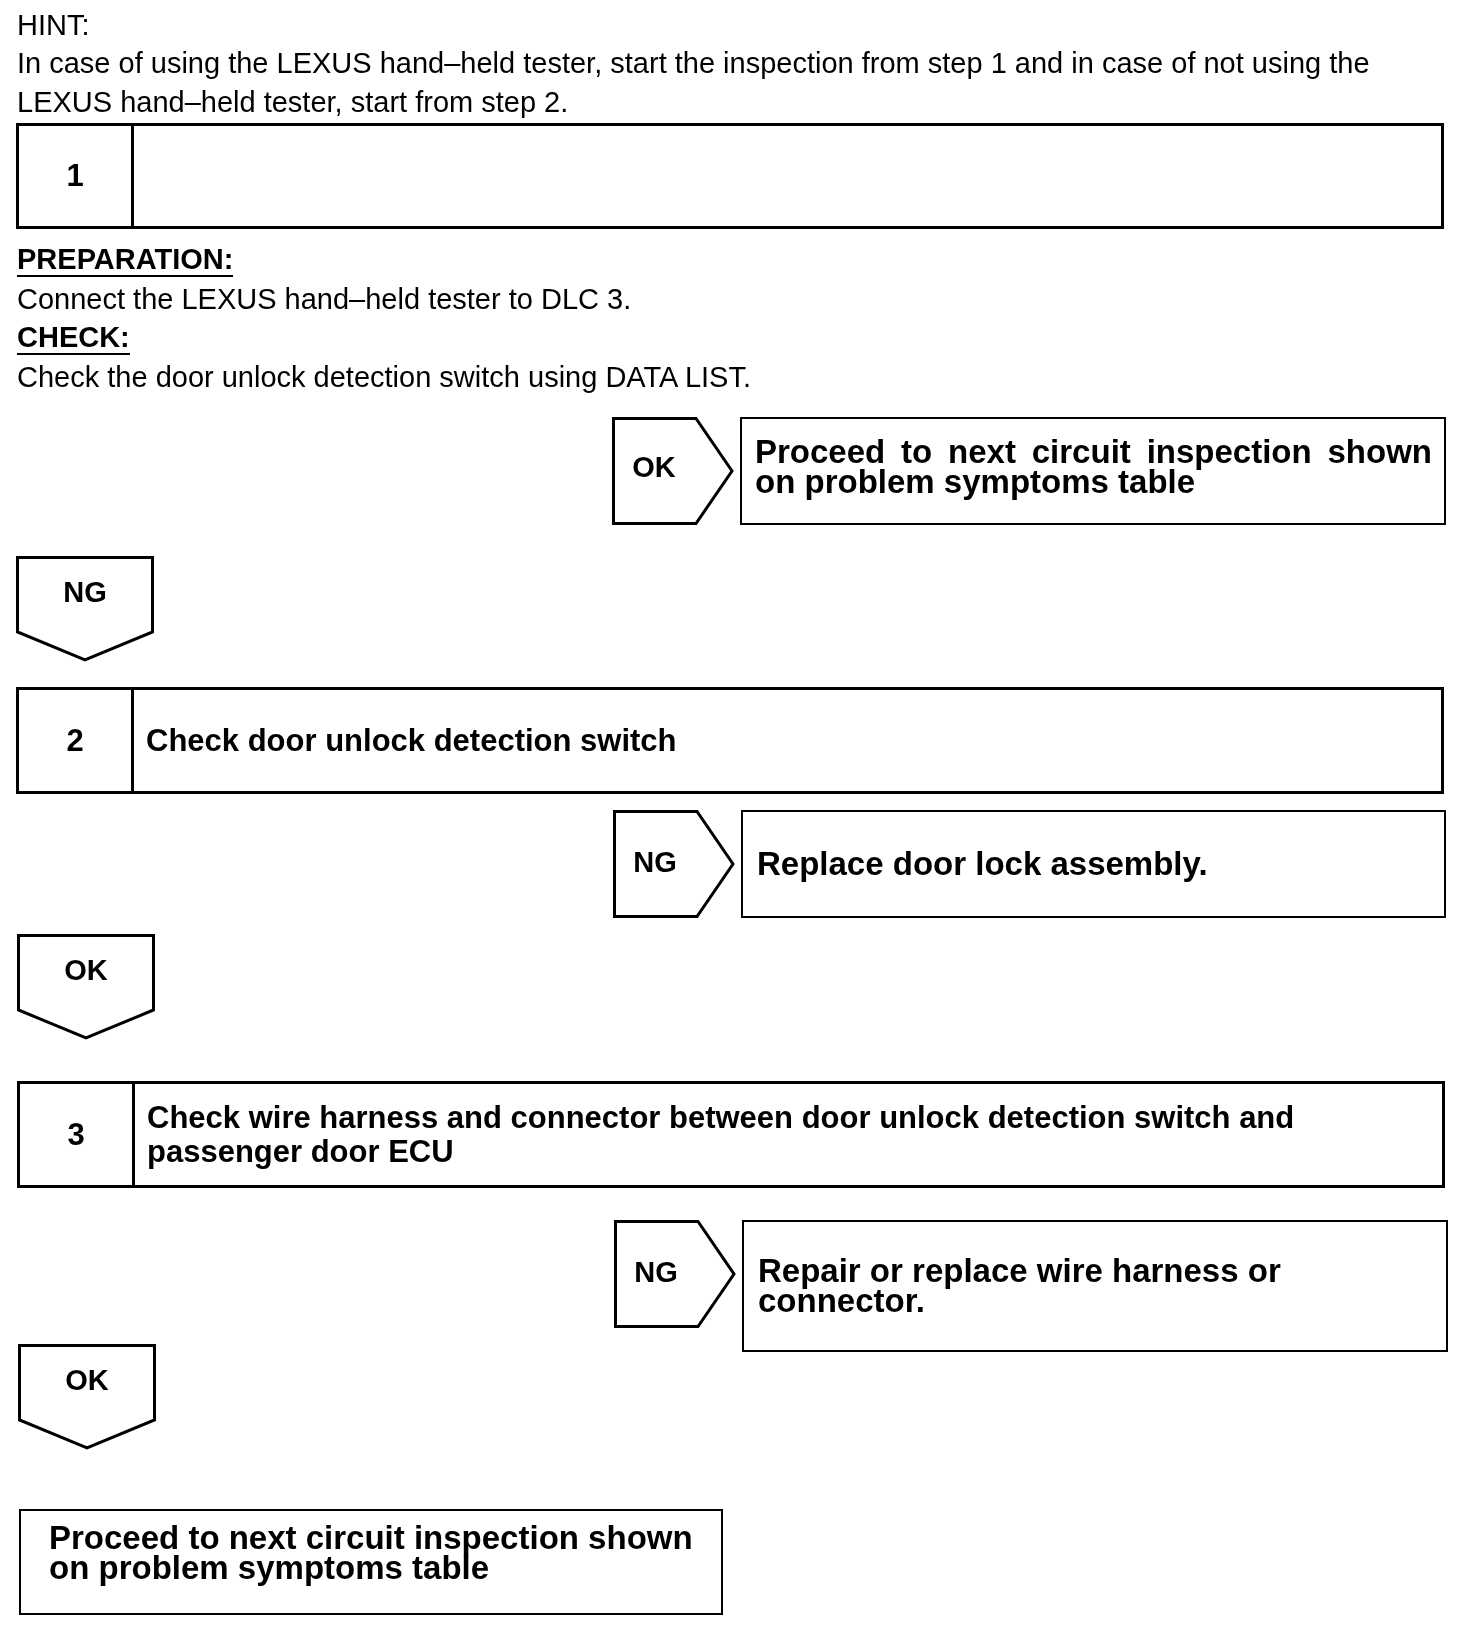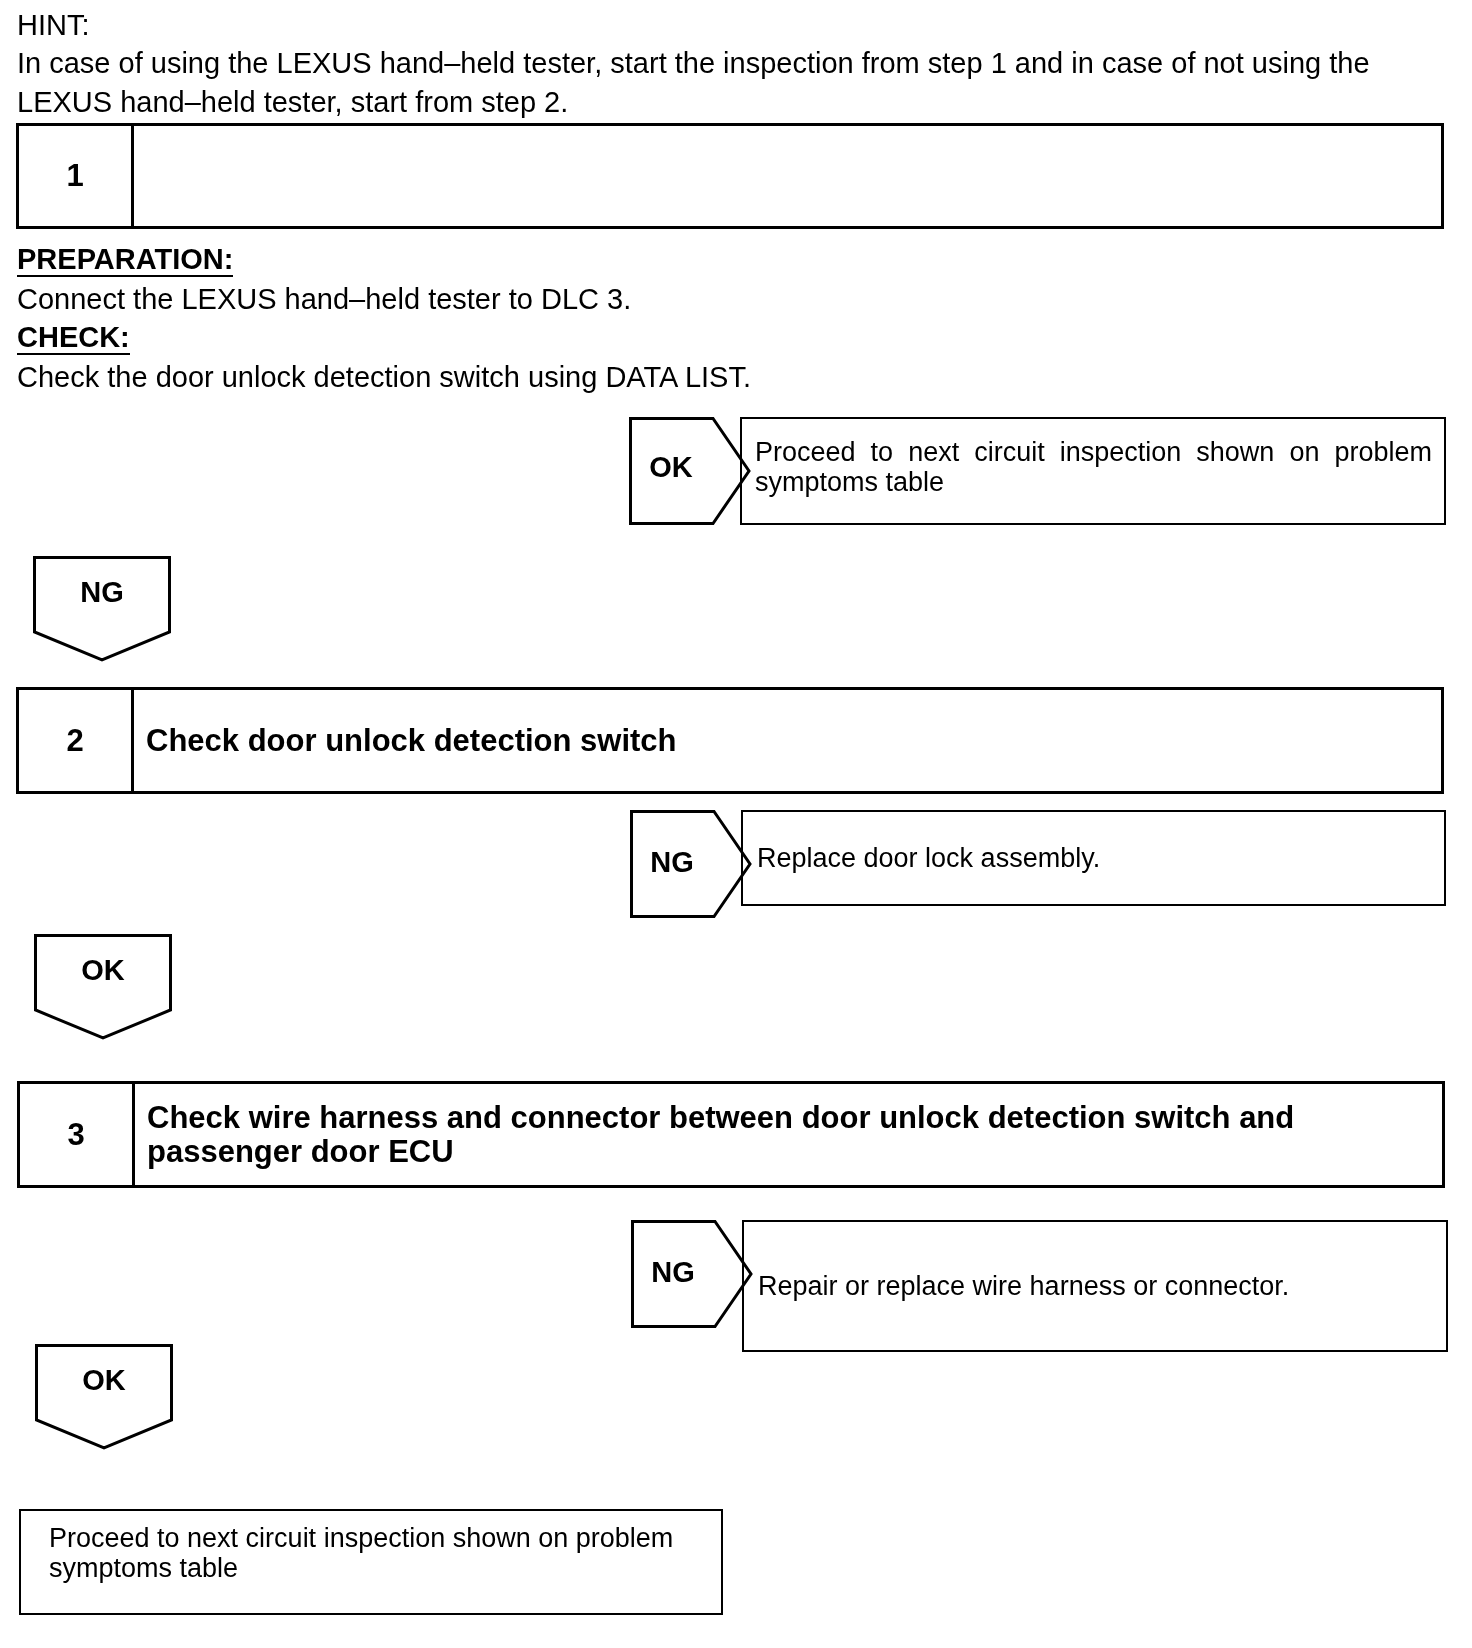--- a/index.html
+++ b/index.html
@@ -23,25 +23,25 @@
     font-weight: bold; font-size: 31px;
   }
   .step-title {
     flex: 1; padding-left: 12px; display: flex; align-items: center;
     font-weight: bold; font-size: 31px; line-height: 34px;
   }
 
   
   .result-box {
     position: absolute; border: 2px solid #000; box-sizing: border-box;
-    font-weight: normal; font-size: 27px; line-height: 30px;
+    font-weight: bold; font-size: 33px; line-height: 30px;
   }
 
   
-  .arrow { position: absolute; margin-left: 17px; }
+  .arrow { position: absolute; }
   .arrow svg { position: absolute; left: 0; top: 0; }
   .arrow-label {
     position: absolute; font-weight: bold; font-size: 29px; text-align: center;
   }
 </style>
 </head>
 <body>
 
 <div class="abs txt" style="left:17px; top:6px;">HINT:</div>
 <div class="abs txt" style="left:17px; top:44px;">In case of using the LEXUS hand–held tester, start the inspection from step 1 and in case of not using the</div>
@@ -81,21 +81,21 @@
   <div class="step-num">2</div>
   <div class="step-title">Check door unlock detection switch</div>
 </div>
 
 <div class="arrow" style="left:613px; top:810px; width:122px; height:108px;">
   <svg width="122" height="108">
     <polygon points="1.5,1.5 84,1.5 120,54 84,106.5 1.5,106.5" fill="#fff" stroke="#000" stroke-width="3"></polygon>
   </svg>
   <div class="arrow-label" style="left:0; width:84px; top:36px;">NG</div>
 </div>
-<div class="result-box" style="left:741px; top:810px; width:705px; height:96px; padding:0 12px 0 14px; display:flex; align-items:center;">
+<div class="result-box" style="left:741px; top:810px; width:705px; height:108px; padding:0 12px 0 14px; display:flex; align-items:center;">
   <span>Replace door lock assembly.</span>
 </div>
 
 <div class="arrow" style="left:17px; top:934px; width:138px; height:106px;">
   <svg width="138" height="106">
     <polygon points="1.5,1.5 136.5,1.5 136.5,76 69,104 1.5,76" fill="#fff" stroke="#000" stroke-width="3"></polygon>
   </svg>
   <div class="arrow-label" style="left:0; width:138px; top:20px;">OK</div>
 </div>
 

